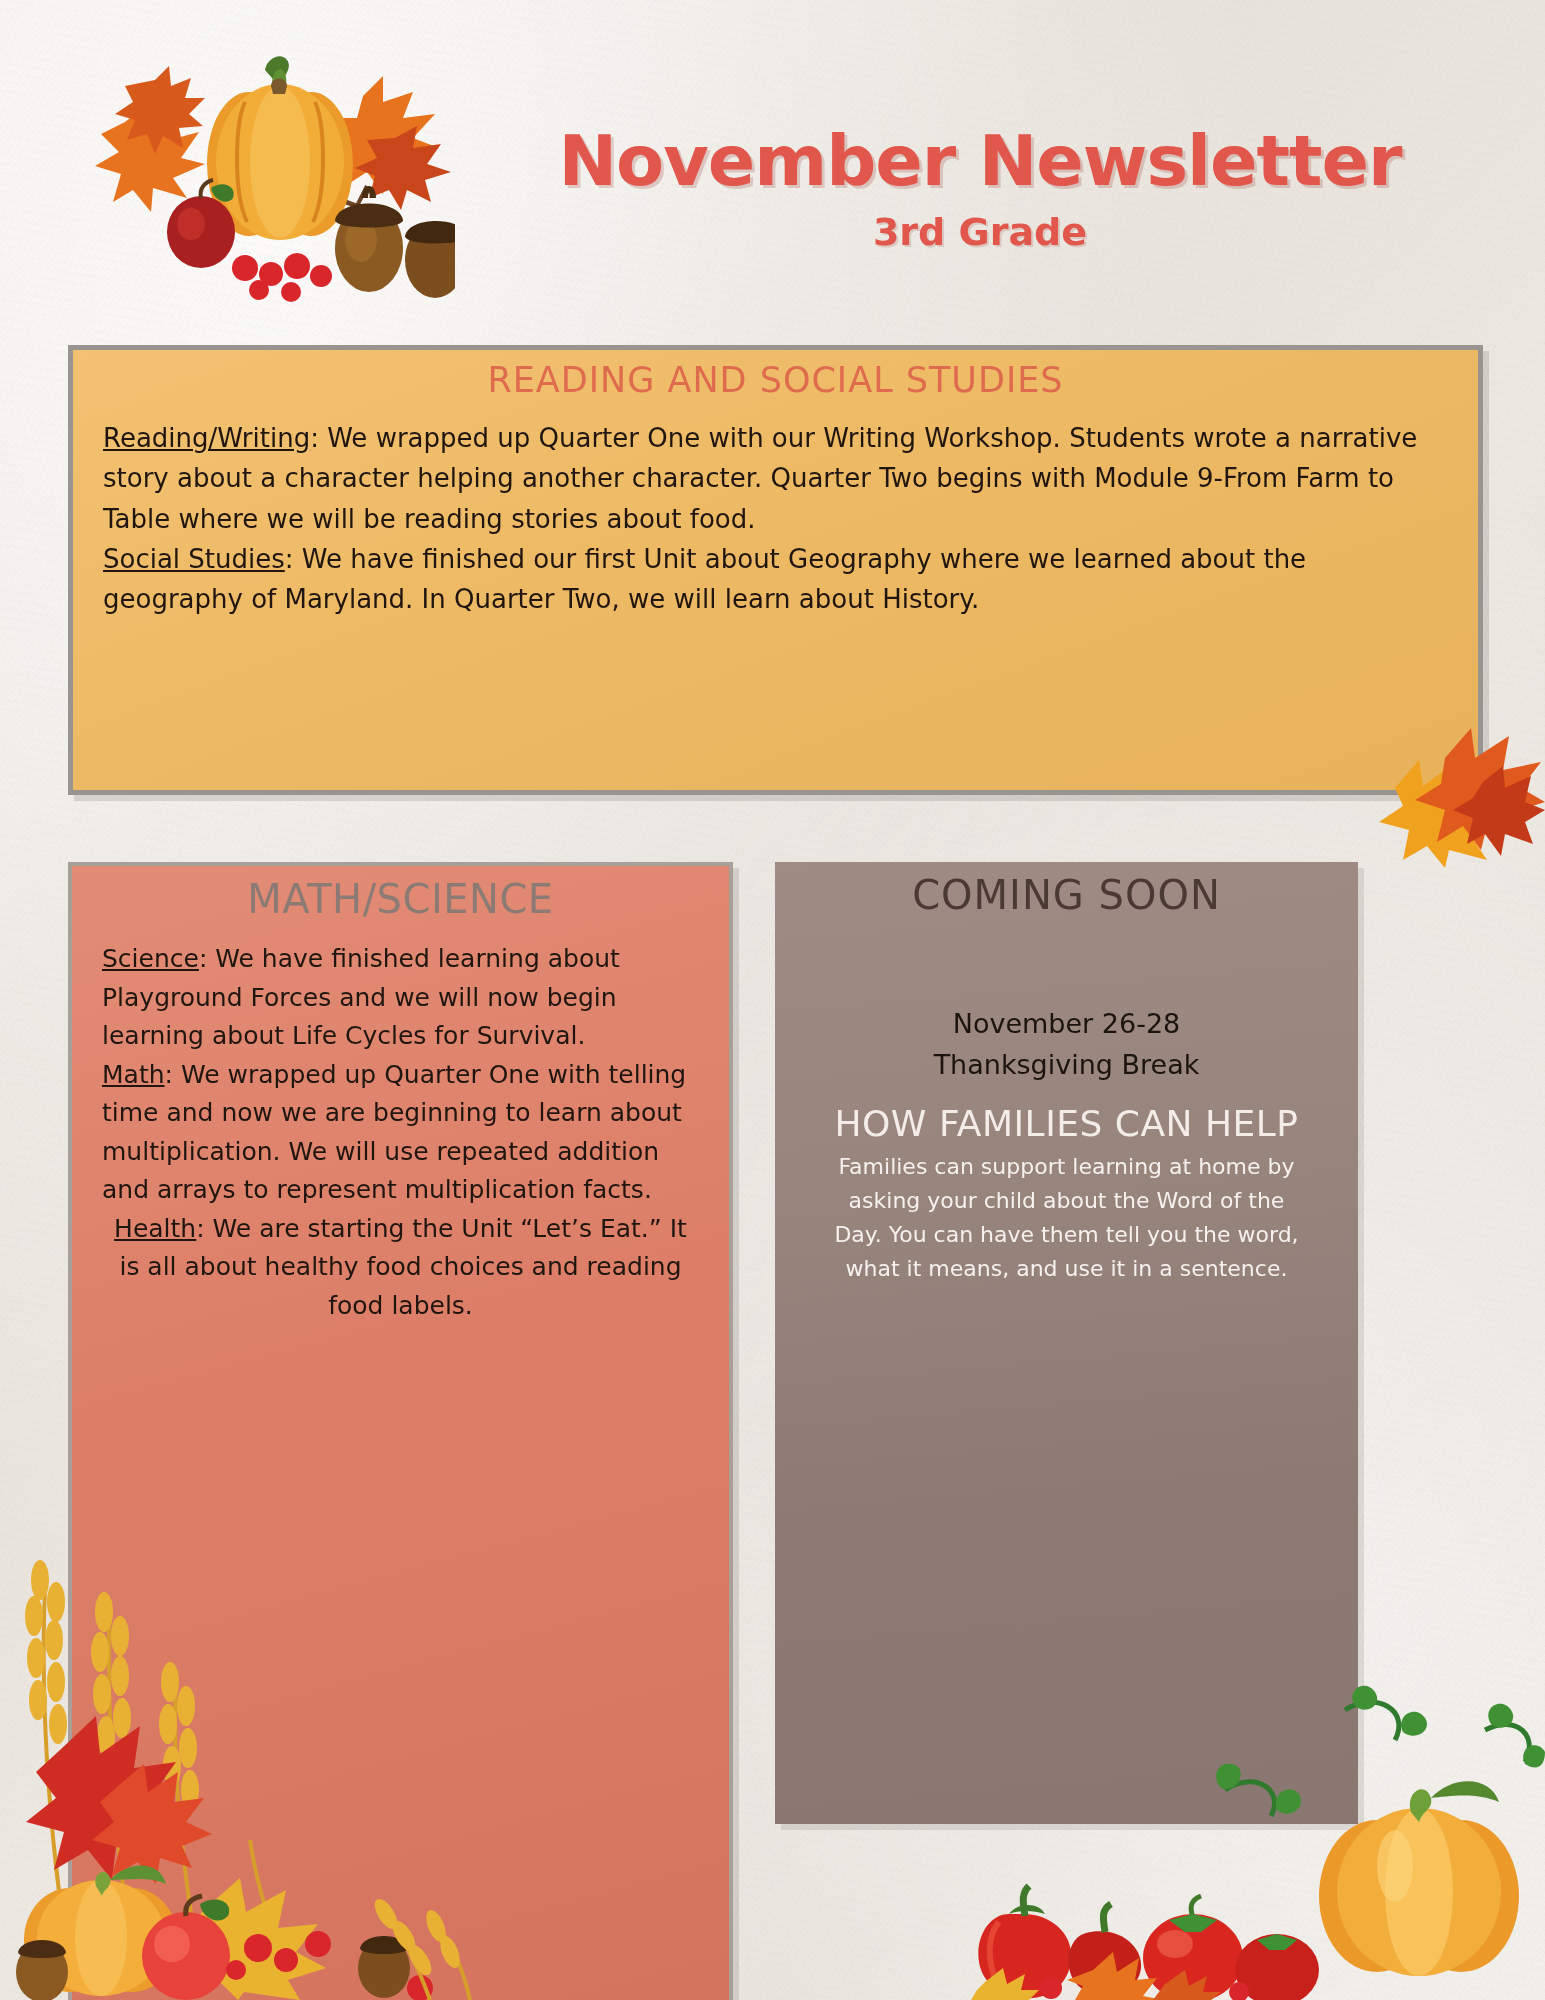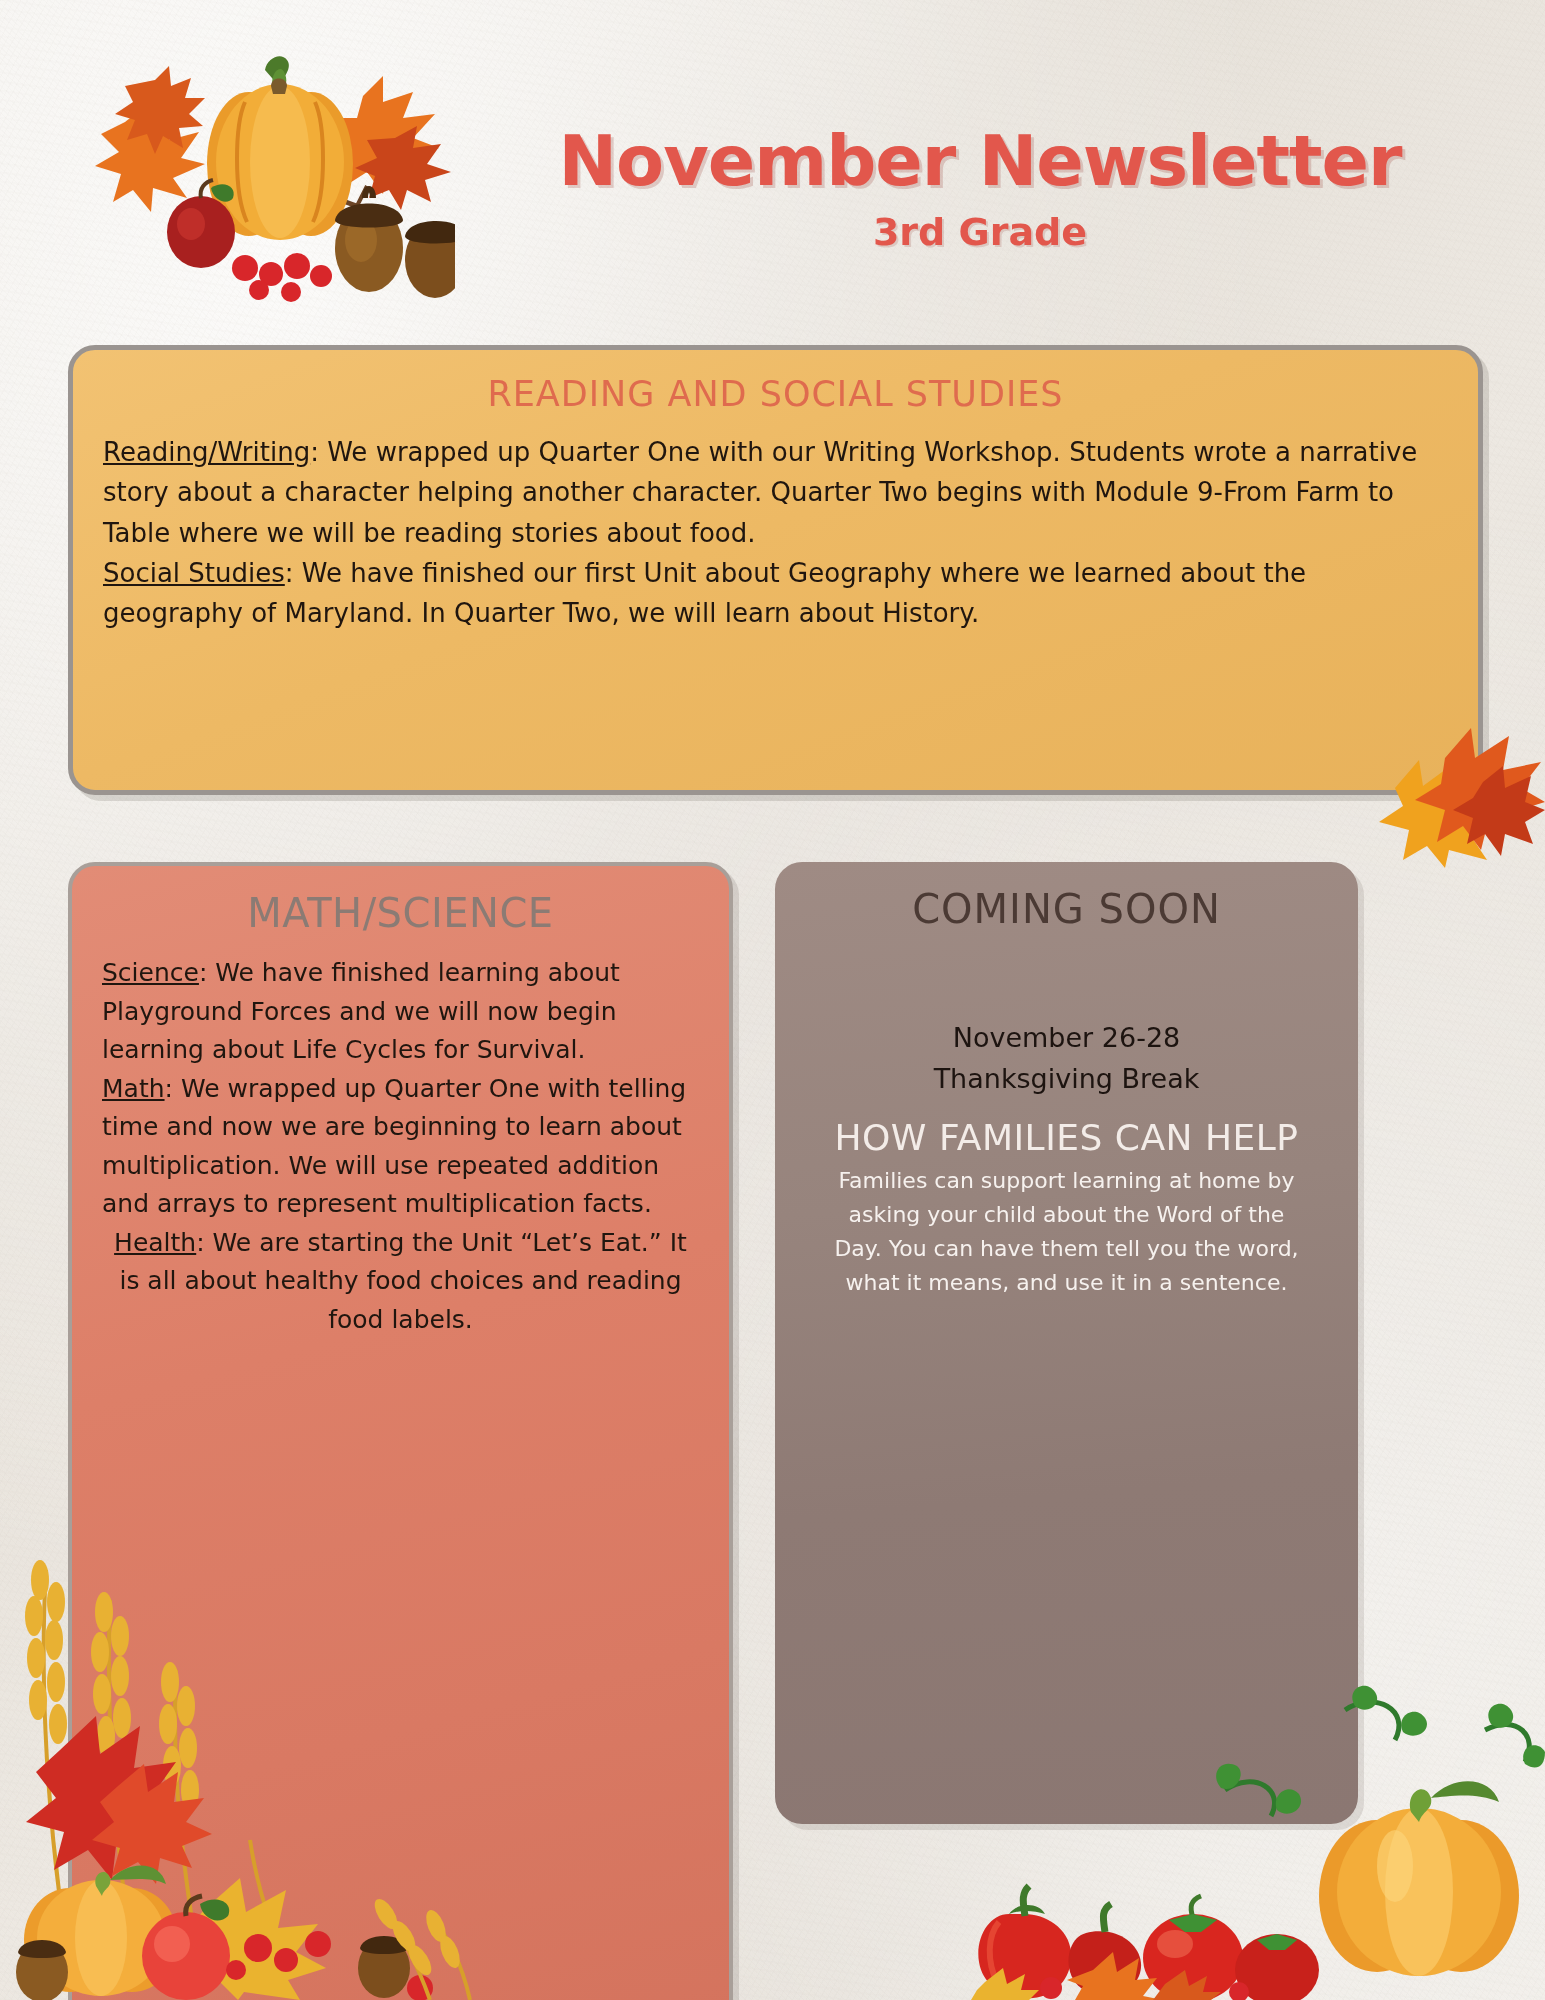--- a/index.html
+++ b/index.html
@@ -62,22 +62,21 @@
     font-family: "DejaVu Sans", sans-serif;
     font-weight: 900;
     font-size: 38px;
     color: #e2574c;
     text-shadow: 2px 2px 0 rgba(150,60,50,0.18);
   }
 
   
   .panel {
     position: absolute;
-    padding: 24px 30px 26px 30px;
-    border-radius: 27px;
+    padding: 10px 30px 26px 30px;
   }
   .panel-head {
     text-align: center;
     font-family: "DejaVu Sans", sans-serif;
     font-size: 36px;
     letter-spacing: 1px;
     margin-bottom: 18px;
   }
   .body-text {
     font-family: "DejaVu Sans", sans-serif;

